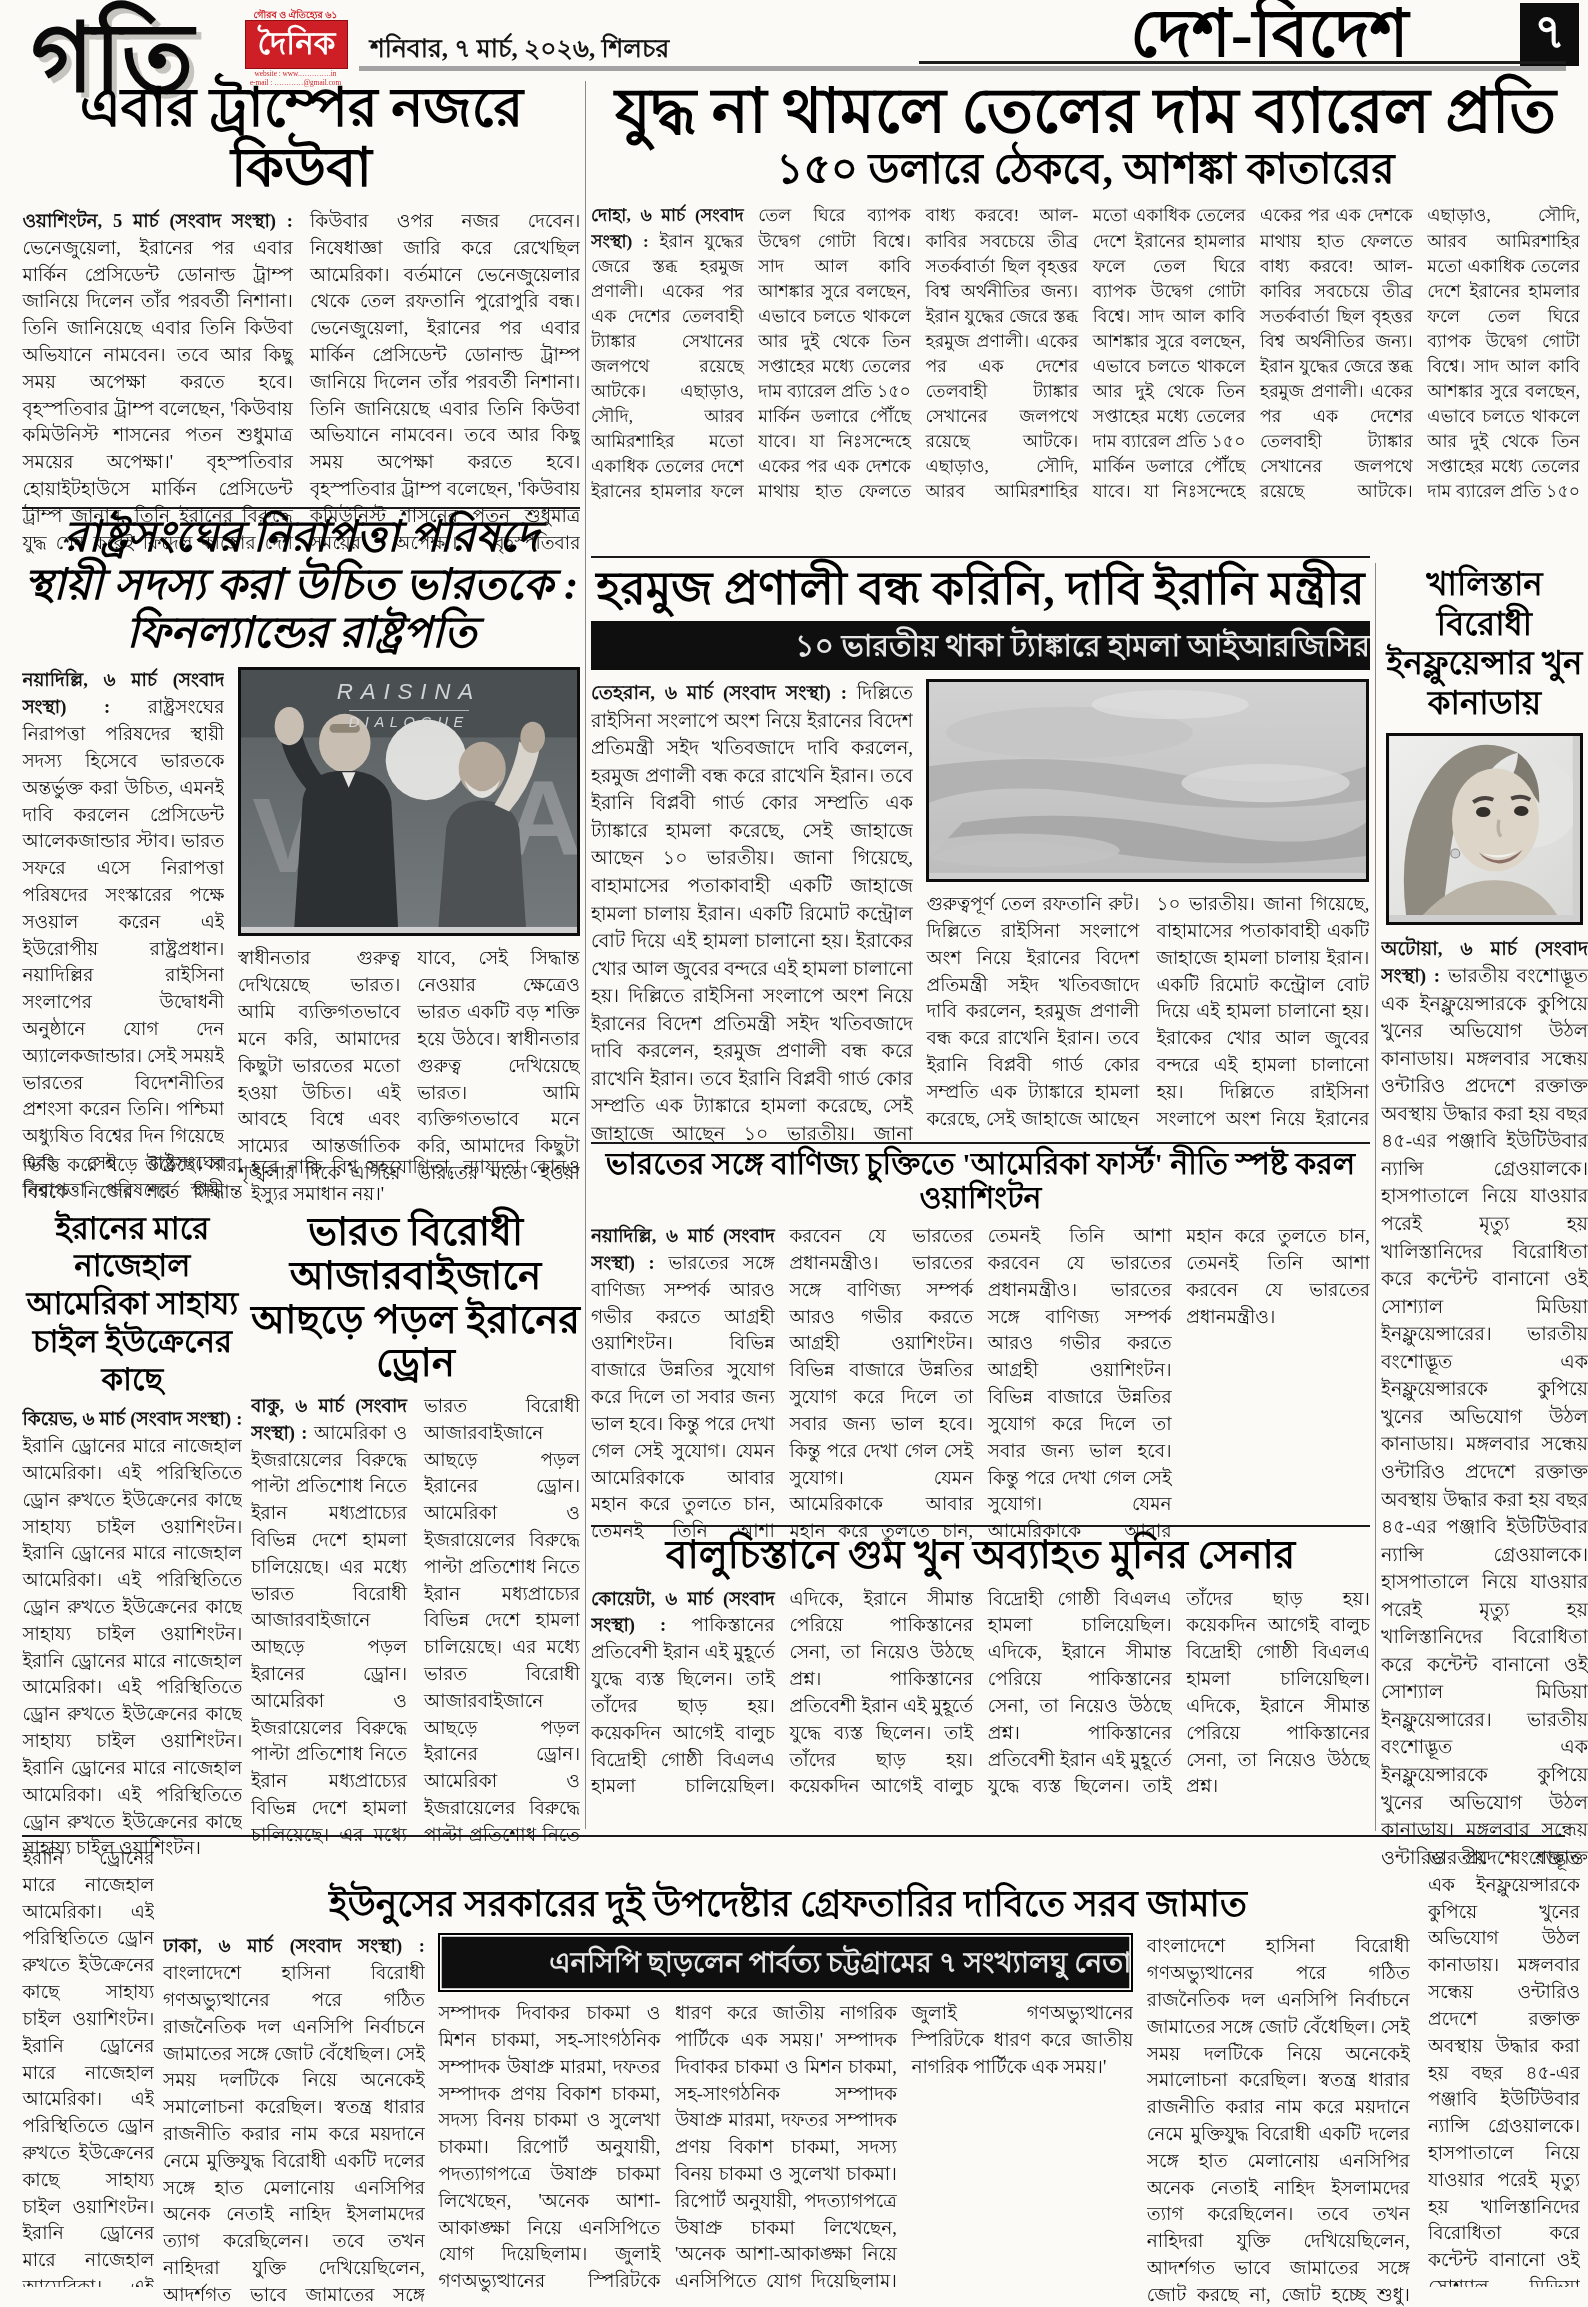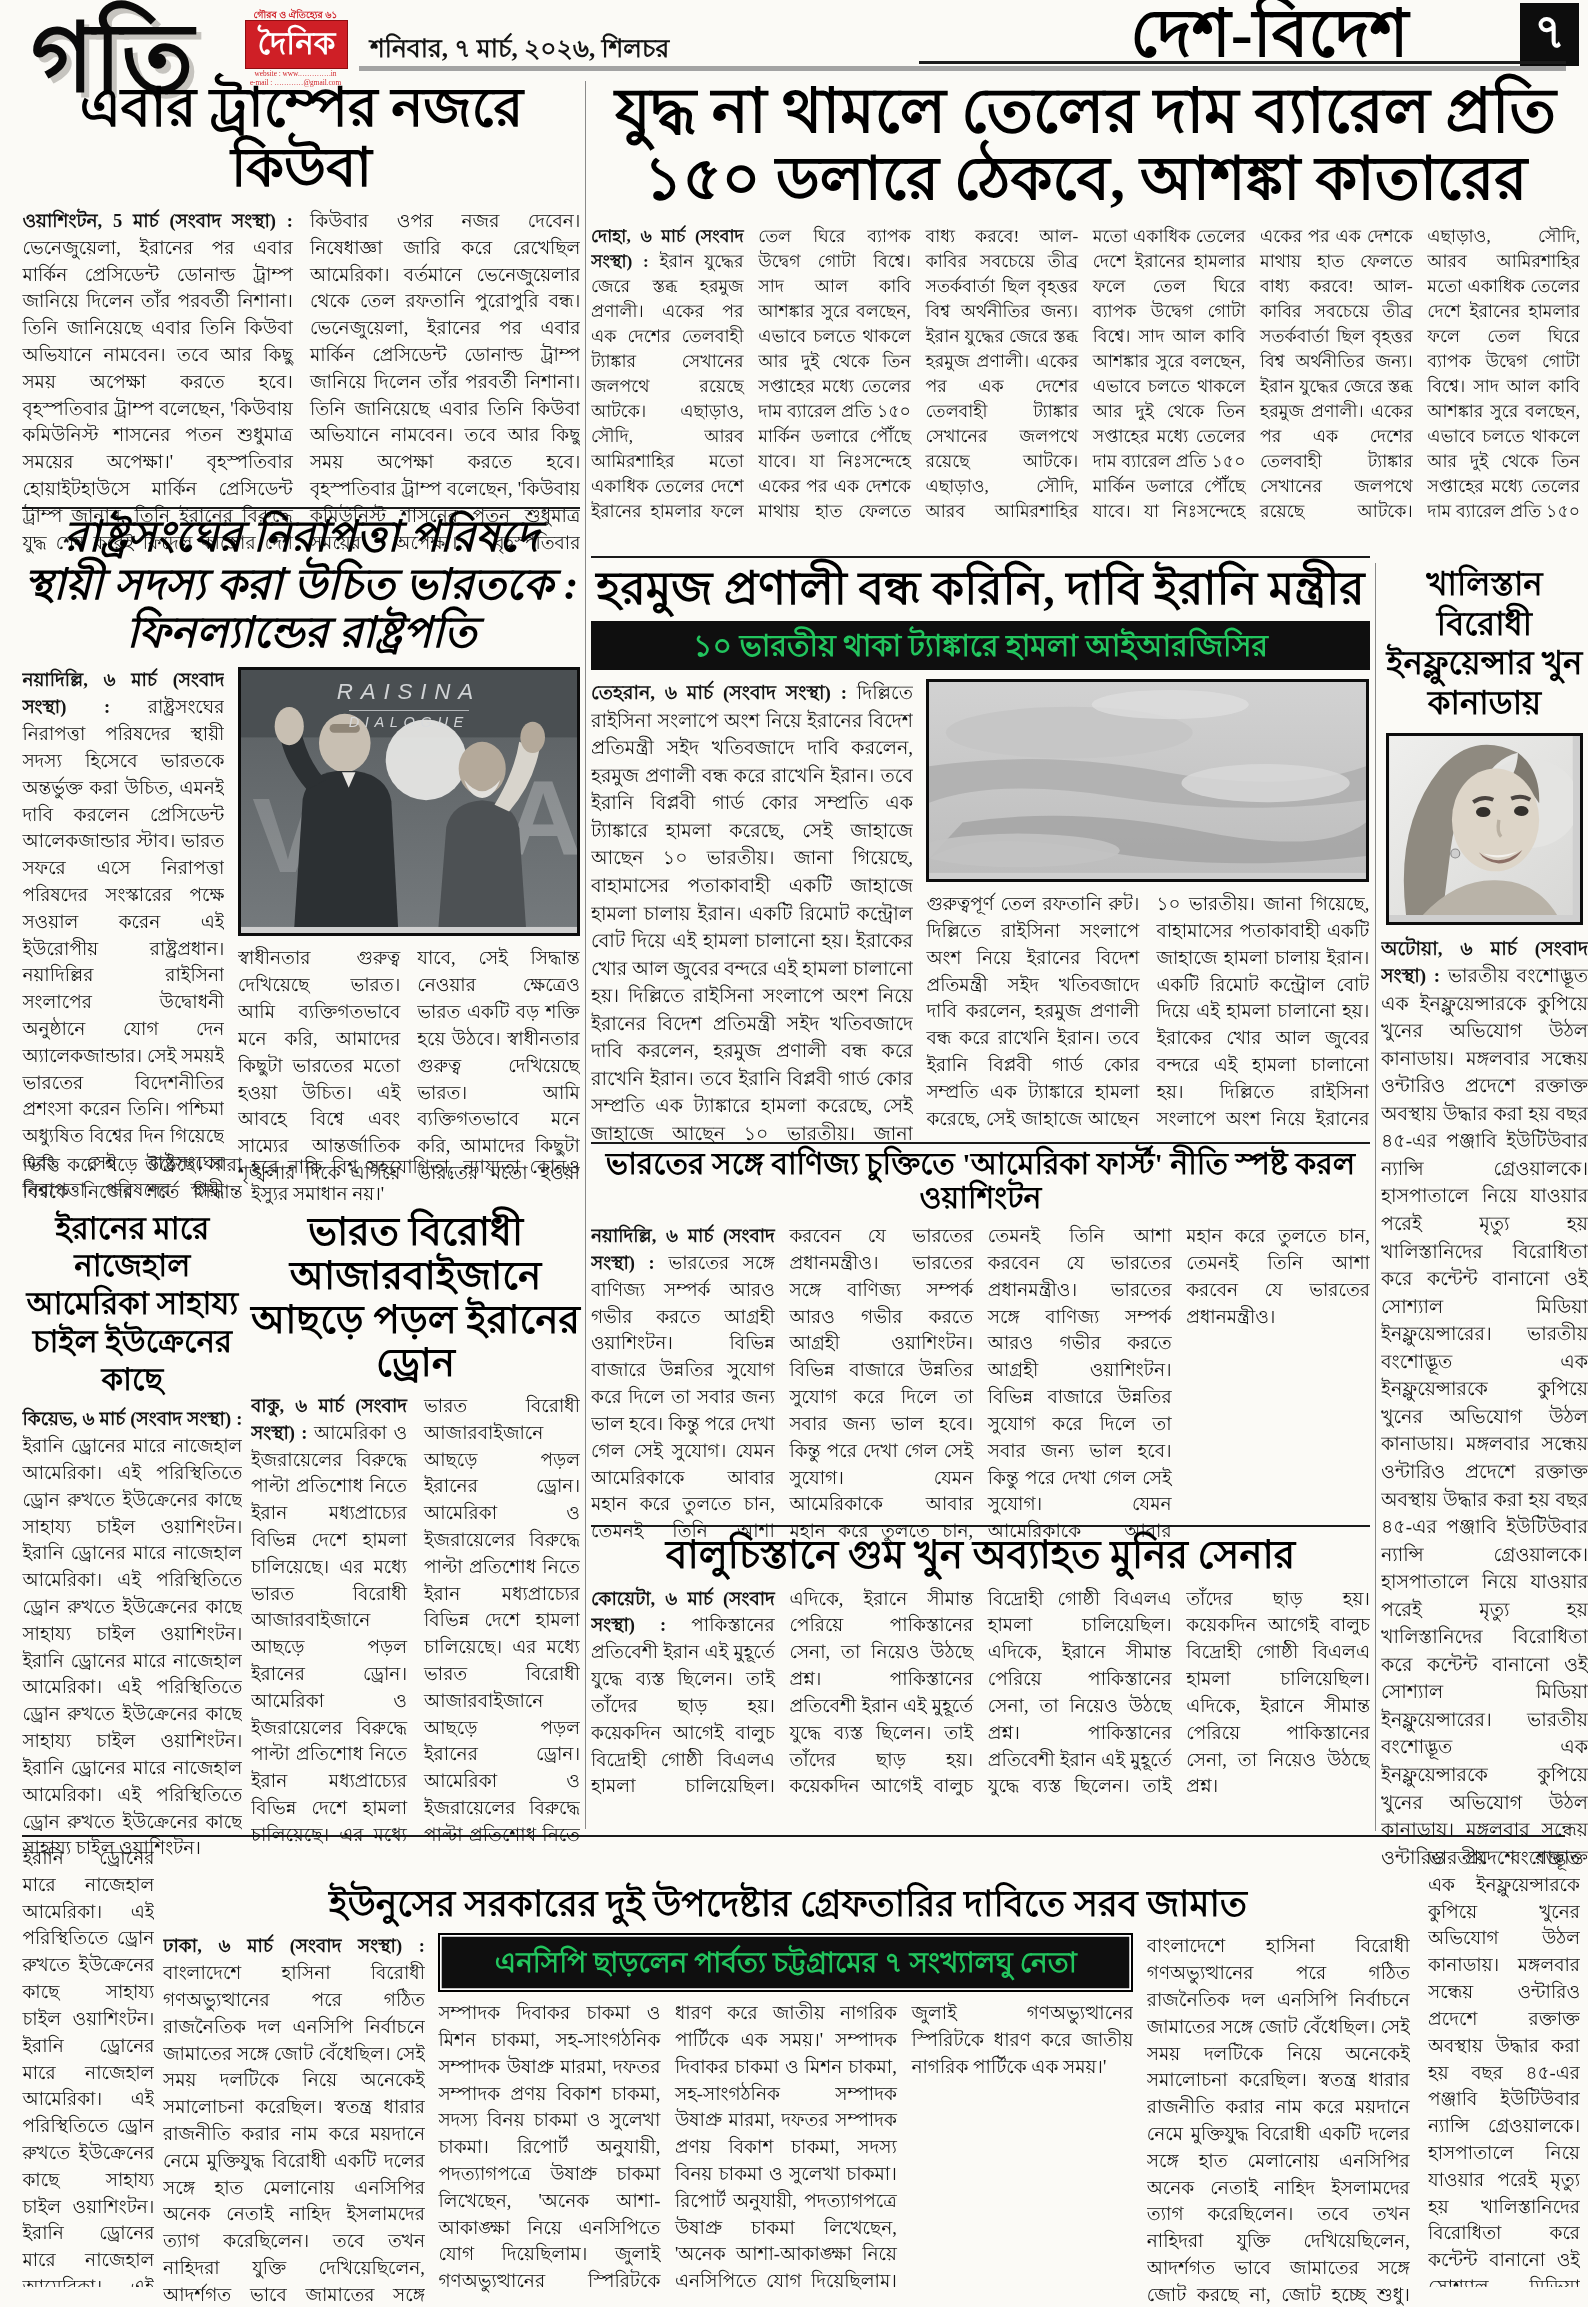--- a/index.html
+++ b/index.html
@@ -22,21 +22,21 @@
   .body-text b.dl{font-weight:800;}
   .c2{column-count:2;column-gap:17px;}
   .c3{column-count:3;column-gap:14.6px;}
   .c4{column-count:4;column-gap:14.6px;}
   .c6{column-count:6;column-gap:14.6px;font-size:17.4px;line-height:1.44;}
   .hrule{background:#1a1a1a;height:1.7px;}
   .vrule{background:#8a8a8a;width:1.1px;}
   .photo-frame{border:3.4px solid #0d0d0d;background:#cfcfcf;overflow:hidden;position:relative;}
   .photo-frame svg{display:block;}
   .reverse-box{
-    background:#0f0f0f;color:#22c55e;font-weight:800;text-align:center;
+    background:#0f0f0f;color:#e5e5e5;font-weight:800;text-align:right;
     overflow:hidden;white-space:nowrap;
   }
   .masthead-red{color:#cf1f26;}
   .flexrow{display:flex;}
   .photo-label{
     position:absolute;top:7.8px;left:0;right:0;text-align:center;
     color:#d9dbdd;font-family:"Liberation Sans","DejaVu Sans",sans-serif;
     font-size:22.4px;letter-spacing:7.8px;opacity:.95;line-height:1.25;font-style:italic;
   }
 </style>
@@ -69,21 +69,21 @@
   <div class="abs" style="left:22.4px;top:78px;width:558px;">
     <div class="headline" style="font-size:54px;">এবার ট্রাম্পের নজরে কিউবা</div>
     <div class="body-text c2" style="height:352px;margin-top:9px;">
       <b class="dl">ওয়াশিংটন, 5 মার্চ (সংবাদ সংস্থা) :</b>
       <span>ভেনেজুয়েলা, ইরানের পর এবার মার্কিন প্রেসিডেন্ট ডোনাল্ড ট্রাম্প জানিয়ে দিলেন তাঁর পরবর্তী নিশানা। তিনি জানিয়েছে এবার তিনি কিউবা অভিযানে নামবেন। তবে আর কিছু সময় অপেক্ষা করতে হবে। বৃহস্পতিবার ট্রাম্প বলেছেন, 'কিউবায় কমিউনিস্ট শাসনের পতন শুধুমাত্র সময়ের অপেক্ষা।' বৃহস্পতিবার হোয়াইটহাউসে মার্কিন প্রেসিডেন্ট ট্রাম্প জানান, তিনি ইরানের বিরুদ্ধে যুদ্ধ শেষ করেই ফিদেল কাস্ত্রোর দেশ কিউবার ওপর নজর দেবেন। নিষেধাজ্ঞা জারি করে রেখেছিল আমেরিকা। বর্তমানে ভেনেজুয়েলার থেকে তেল রফতানি পুরোপুরি বন্ধ। ভেনেজুয়েলা, ইরানের পর এবার মার্কিন প্রেসিডেন্ট ডোনাল্ড ট্রাম্প জানিয়ে দিলেন তাঁর পরবর্তী নিশানা। তিনি জানিয়েছে এবার তিনি কিউবা অভিযানে নামবেন। তবে আর কিছু সময় অপেক্ষা করতে হবে। বৃহস্পতিবার ট্রাম্প বলেছেন, 'কিউবায় কমিউনিস্ট শাসনের পতন শুধুমাত্র সময়ের অপেক্ষা।' বৃহস্পতিবার হোয়াইটহাউসে মার্কিন প্রেসিডেন্ট ট্রাম্প জানান, তিনি ইরানের বিরুদ্ধে যুদ্ধ শেষ করেই ফিদেল কাস্ত্রোর দেশ কিউবার ওপর নজর দেবেন। নিষেধাজ্ঞা জারি করে রেখেছিল আমেরিকা। বর্তমানে ভেনেজুয়েলার থেকে তেল রফতানি পুরোপুরি বন্ধ।</span>
     </div>
   </div>
 
   <div class="abs" style="left:591px;top:77px;width:989px;">
     <div class="headline" style="font-size:62px;">যুদ্ধ না থামলে তেলের দাম ব্যারেল প্রতি</div>
-    <div class="headline" style="font-size:60px;">১৫০ ডলারে ঠেকবে, আশঙ্কা কাতারের</div>
+    <div class="headline" style="font-size:42px;">১৫০ ডলারে ঠেকবে, আশঙ্কা কাতারের</div>
     <div class="body-text c6" style="height:324px;margin-top:10px;">
       <b class="dl">দোহা, ৬ মার্চ (সংবাদ সংস্থা) :</b>
       <span>ইরান যুদ্ধের জেরে স্তব্ধ হরমুজ প্রণালী। একের পর এক দেশের তেলবাহী ট্যাঙ্কার সেখানের জলপথে রয়েছে আটকে। এছাড়াও, সৌদি, আরব আমিরশাহির মতো একাধিক তেলের দেশে ইরানের হামলার ফলে তেল ঘিরে ব্যাপক উদ্বেগ গোটা বিশ্বে। সাদ আল কাবি আশঙ্কার সুরে বলছেন, এভাবে চলতে থাকলে আর দুই থেকে তিন সপ্তাহের মধ্যে তেলের দাম ব্যারেল প্রতি ১৫০ মার্কিন ডলারে পৌঁছে যাবে। যা নিঃসন্দেহে একের পর এক দেশকে মাথায় হাত ফেলতে বাধ্য করবে! আল-কাবির সবচেয়ে তীব্র সতর্কবার্তা ছিল বৃহত্তর বিশ্ব অর্থনীতির জন্য। ইরান যুদ্ধের জেরে স্তব্ধ হরমুজ প্রণালী। একের পর এক দেশের তেলবাহী ট্যাঙ্কার সেখানের জলপথে রয়েছে আটকে। এছাড়াও, সৌদি, আরব আমিরশাহির মতো একাধিক তেলের দেশে ইরানের হামলার ফলে তেল ঘিরে ব্যাপক উদ্বেগ গোটা বিশ্বে। সাদ আল কাবি আশঙ্কার সুরে বলছেন, এভাবে চলতে থাকলে আর দুই থেকে তিন সপ্তাহের মধ্যে তেলের দাম ব্যারেল প্রতি ১৫০ মার্কিন ডলারে পৌঁছে যাবে। যা নিঃসন্দেহে একের পর এক দেশকে মাথায় হাত ফেলতে বাধ্য করবে! আল-কাবির সবচেয়ে তীব্র সতর্কবার্তা ছিল বৃহত্তর বিশ্ব অর্থনীতির জন্য। ইরান যুদ্ধের জেরে স্তব্ধ হরমুজ প্রণালী। একের পর এক দেশের তেলবাহী ট্যাঙ্কার সেখানের জলপথে রয়েছে আটকে। এছাড়াও, সৌদি, আরব আমিরশাহির মতো একাধিক তেলের দেশে ইরানের হামলার ফলে তেল ঘিরে ব্যাপক উদ্বেগ গোটা বিশ্বে। সাদ আল কাবি আশঙ্কার সুরে বলছেন, এভাবে চলতে থাকলে আর দুই থেকে তিন সপ্তাহের মধ্যে তেলের দাম ব্যারেল প্রতি ১৫০ মার্কিন ডলারে পৌঁছে যাবে। যা নিঃসন্দেহে একের পর এক দেশকে মাথায় হাত ফেলতে বাধ্য করবে! আল-কাবির সবচেয়ে তীব্র সতর্কবার্তা ছিল বৃহত্তর বিশ্ব অর্থনীতির জন্য।</span>
     </div>
   </div>
 
   <div class="abs" style="left:22.4px;top:513px;width:558px;">
     <div class="headline" style="font-size:43px;font-style:italic;">রাষ্ট্রসংঘের নিরাপত্তা পরিষদে স্থায়ী সদস্য করা উচিত ভারতকে : ফিনল্যান্ডের রাষ্ট্রপতি</div>
     <div class="flexrow" style="margin-top:10px;gap:13.4px;">
       <div class="body-text" style="width:202px;height:532px;">

